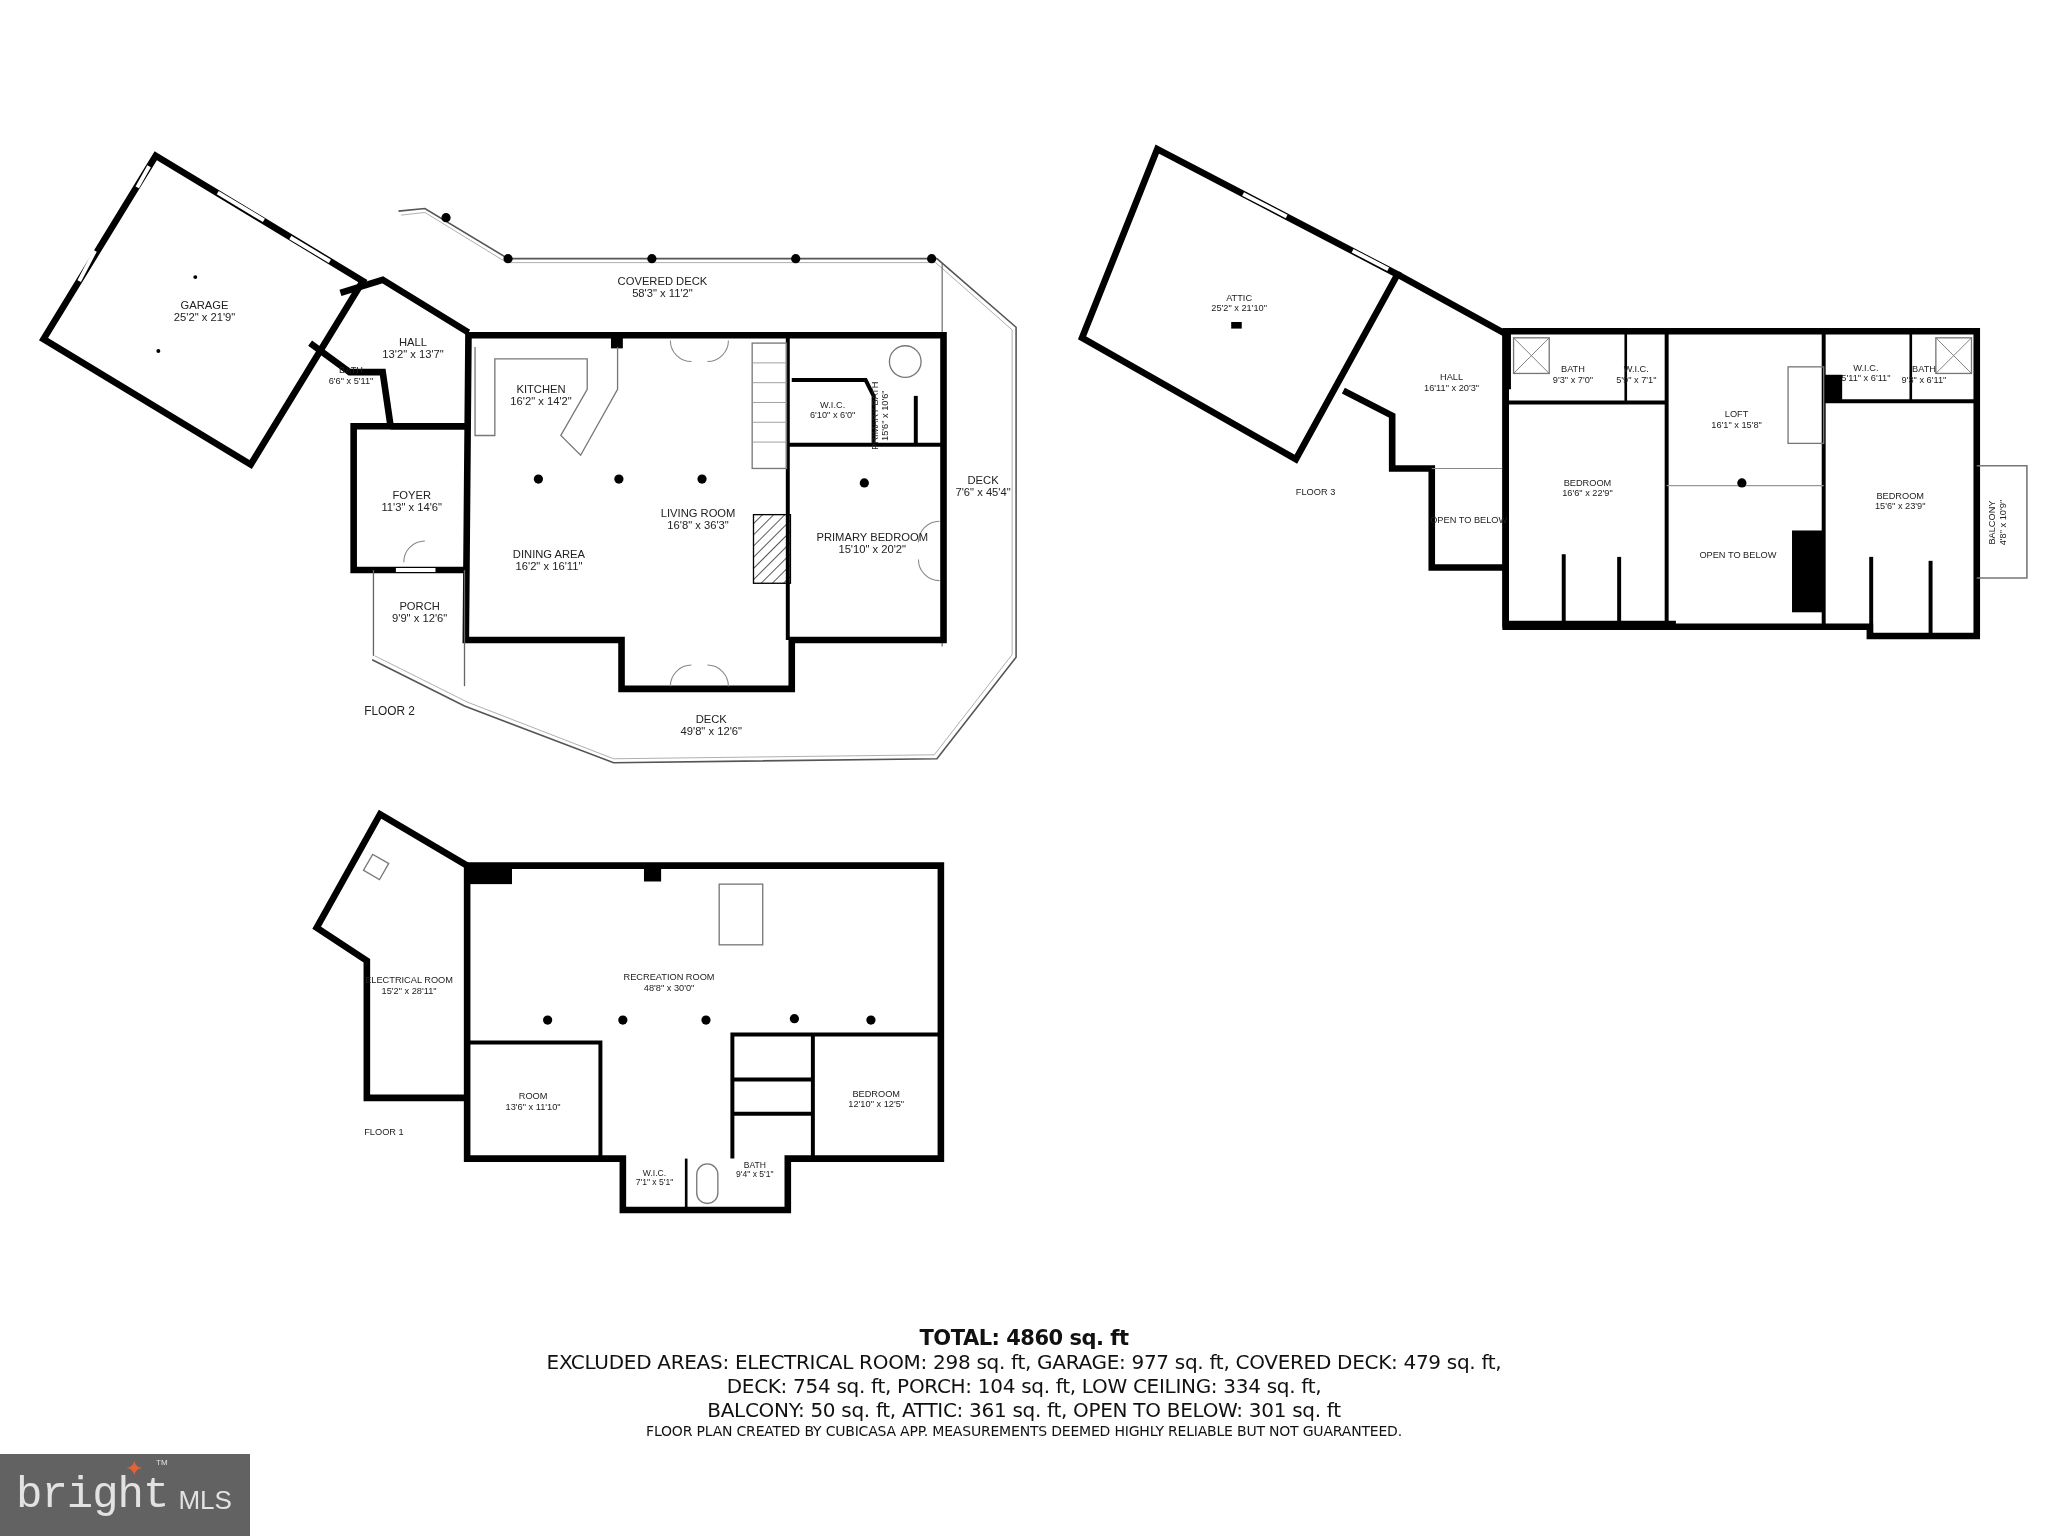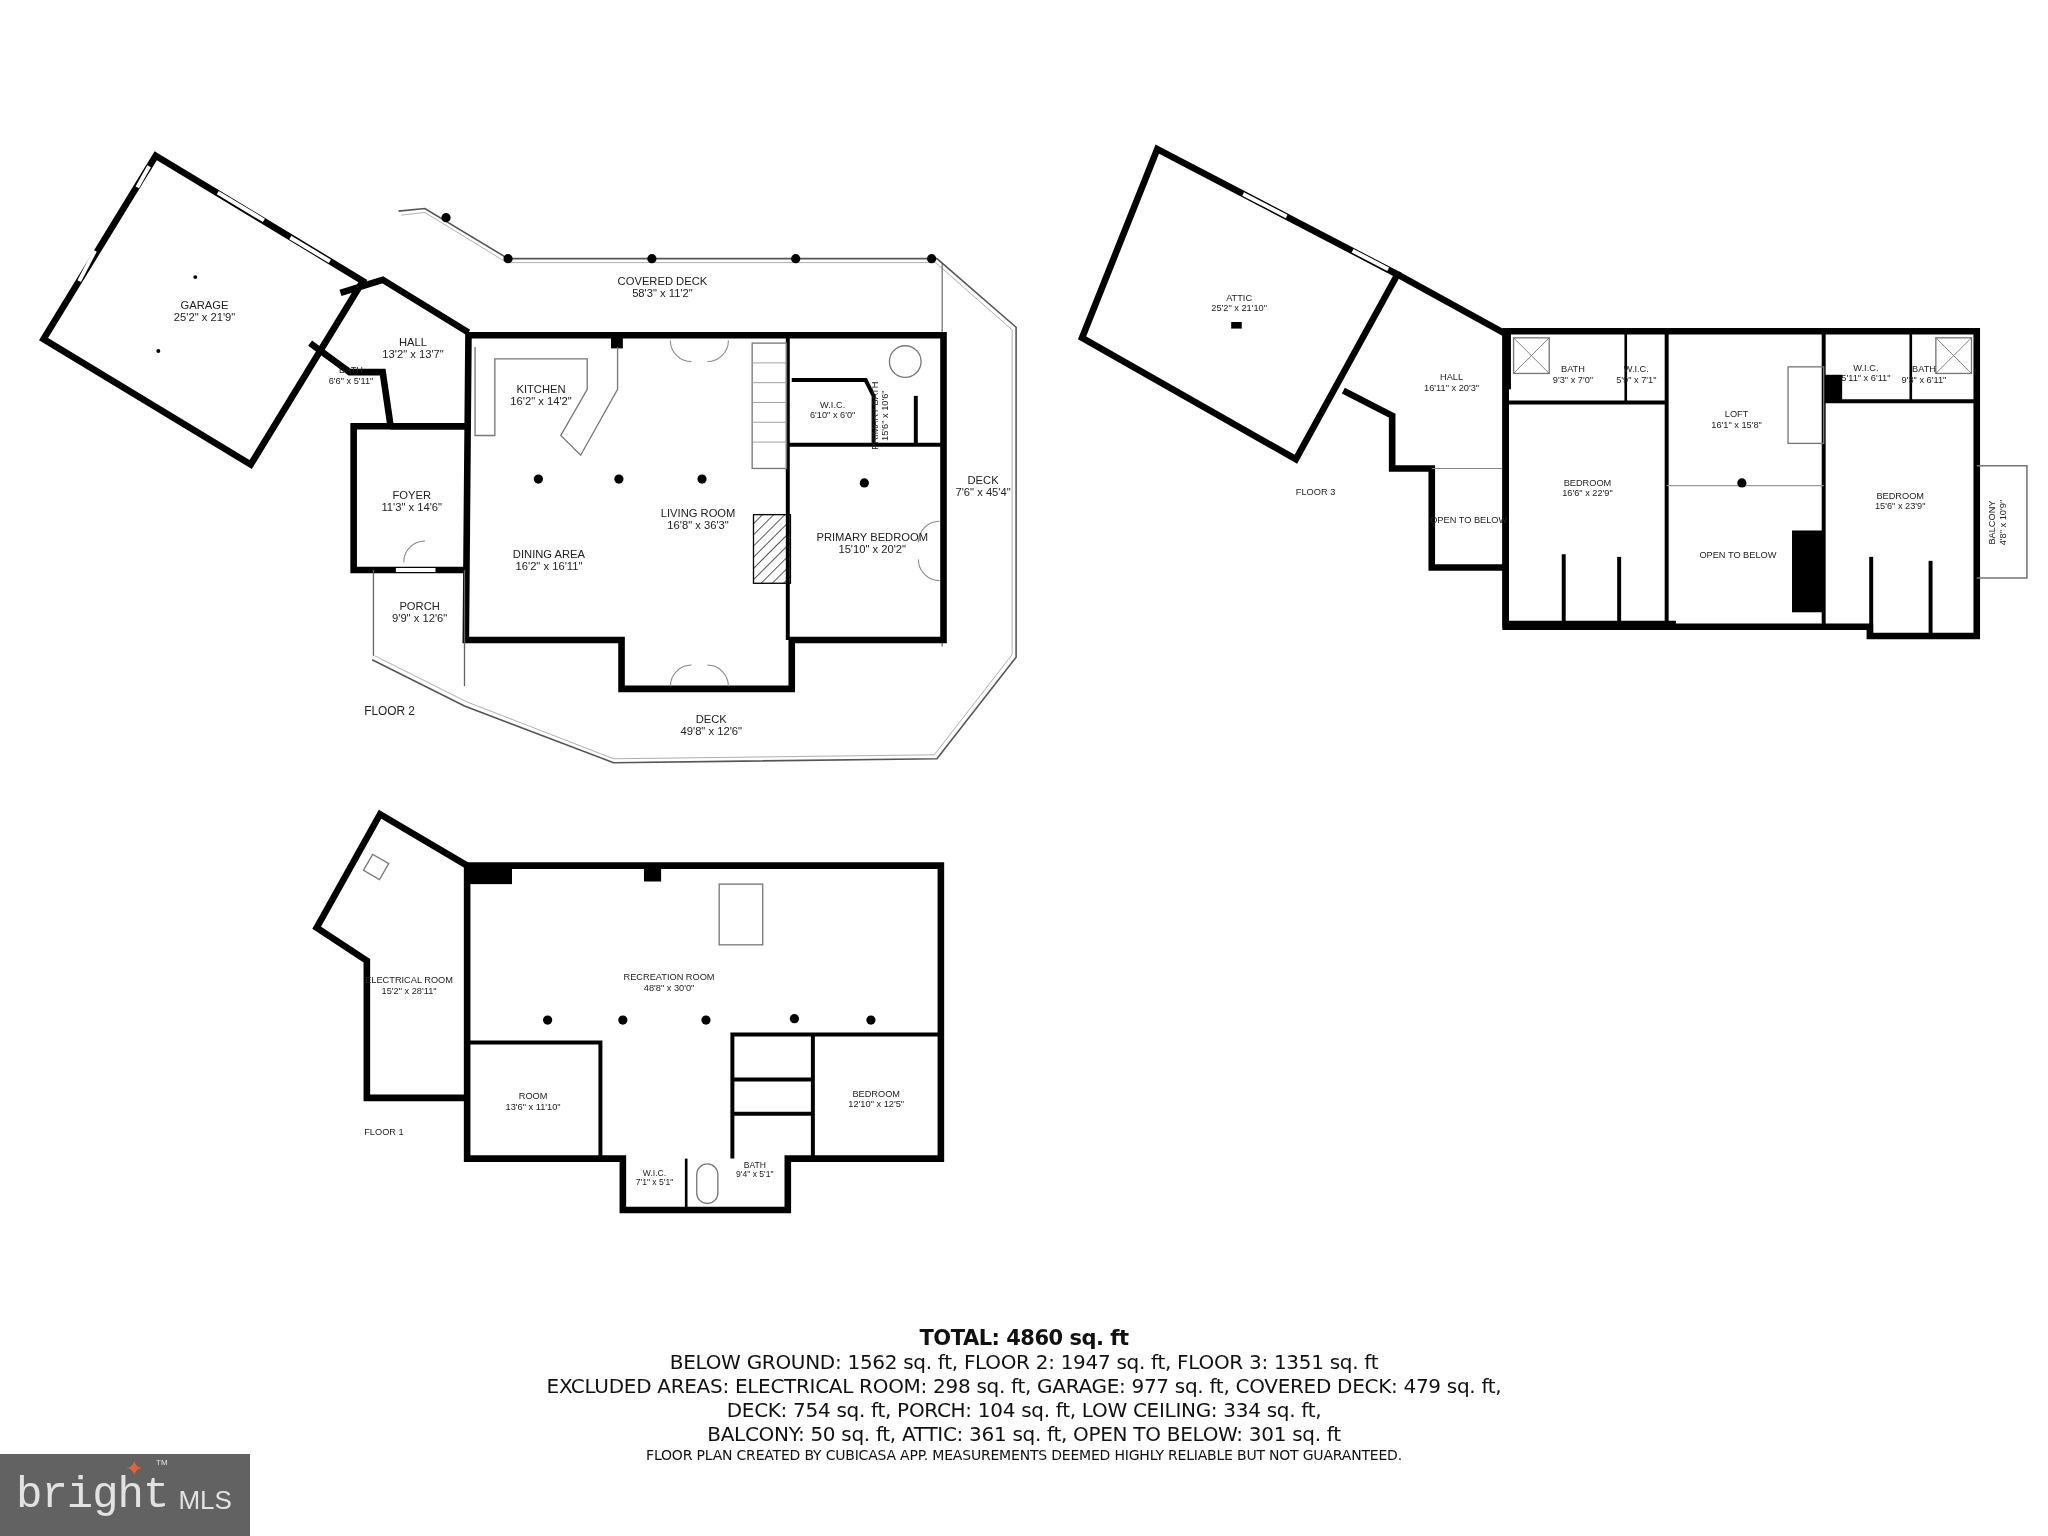--- a/index.html
+++ b/index.html
@@ -181,21 +181,20 @@
   </g>
   <defs>
     <pattern id="hatch" width="6" height="6" patternUnits="userSpaceOnUse" patternTransform="rotate(45)">
       <line x1="0" y1="0" x2="0" y2="6" stroke="#000" stroke-width="1"></line>
     </pattern>
   </defs>
 </svg>
 
 <div class="summary">
   <div class="total">TOTAL: 4860 sq. ft</div>
-  <div class="line">BELOW GROUND: 1562 sq. ft, FLOOR 2: 1947 sq. ft, FLOOR 3: 1351 sq. ft</div>
   <div class="line">EXCLUDED AREAS: ELECTRICAL ROOM: 298 sq. ft, GARAGE: 977 sq. ft, COVERED DECK: 479 sq. ft,</div>
   <div class="line">DECK: 754 sq. ft, PORCH: 104 sq. ft, LOW CEILING: 334 sq. ft,</div>
   <div class="line">BALCONY: 50 sq. ft, ATTIC: 361 sq. ft, OPEN TO BELOW: 301 sq. ft</div>
   <div class="disclaimer">FLOOR PLAN CREATED BY CUBICASA APP. MEASUREMENTS DEEMED HIGHLY RELIABLE BUT NOT GUARANTEED.</div>
 </div>
 
 <div class="logo">
   <span class="bright">bright</span>
   <span class="spark">✦</span>
   <span class="tm">TM</span>

